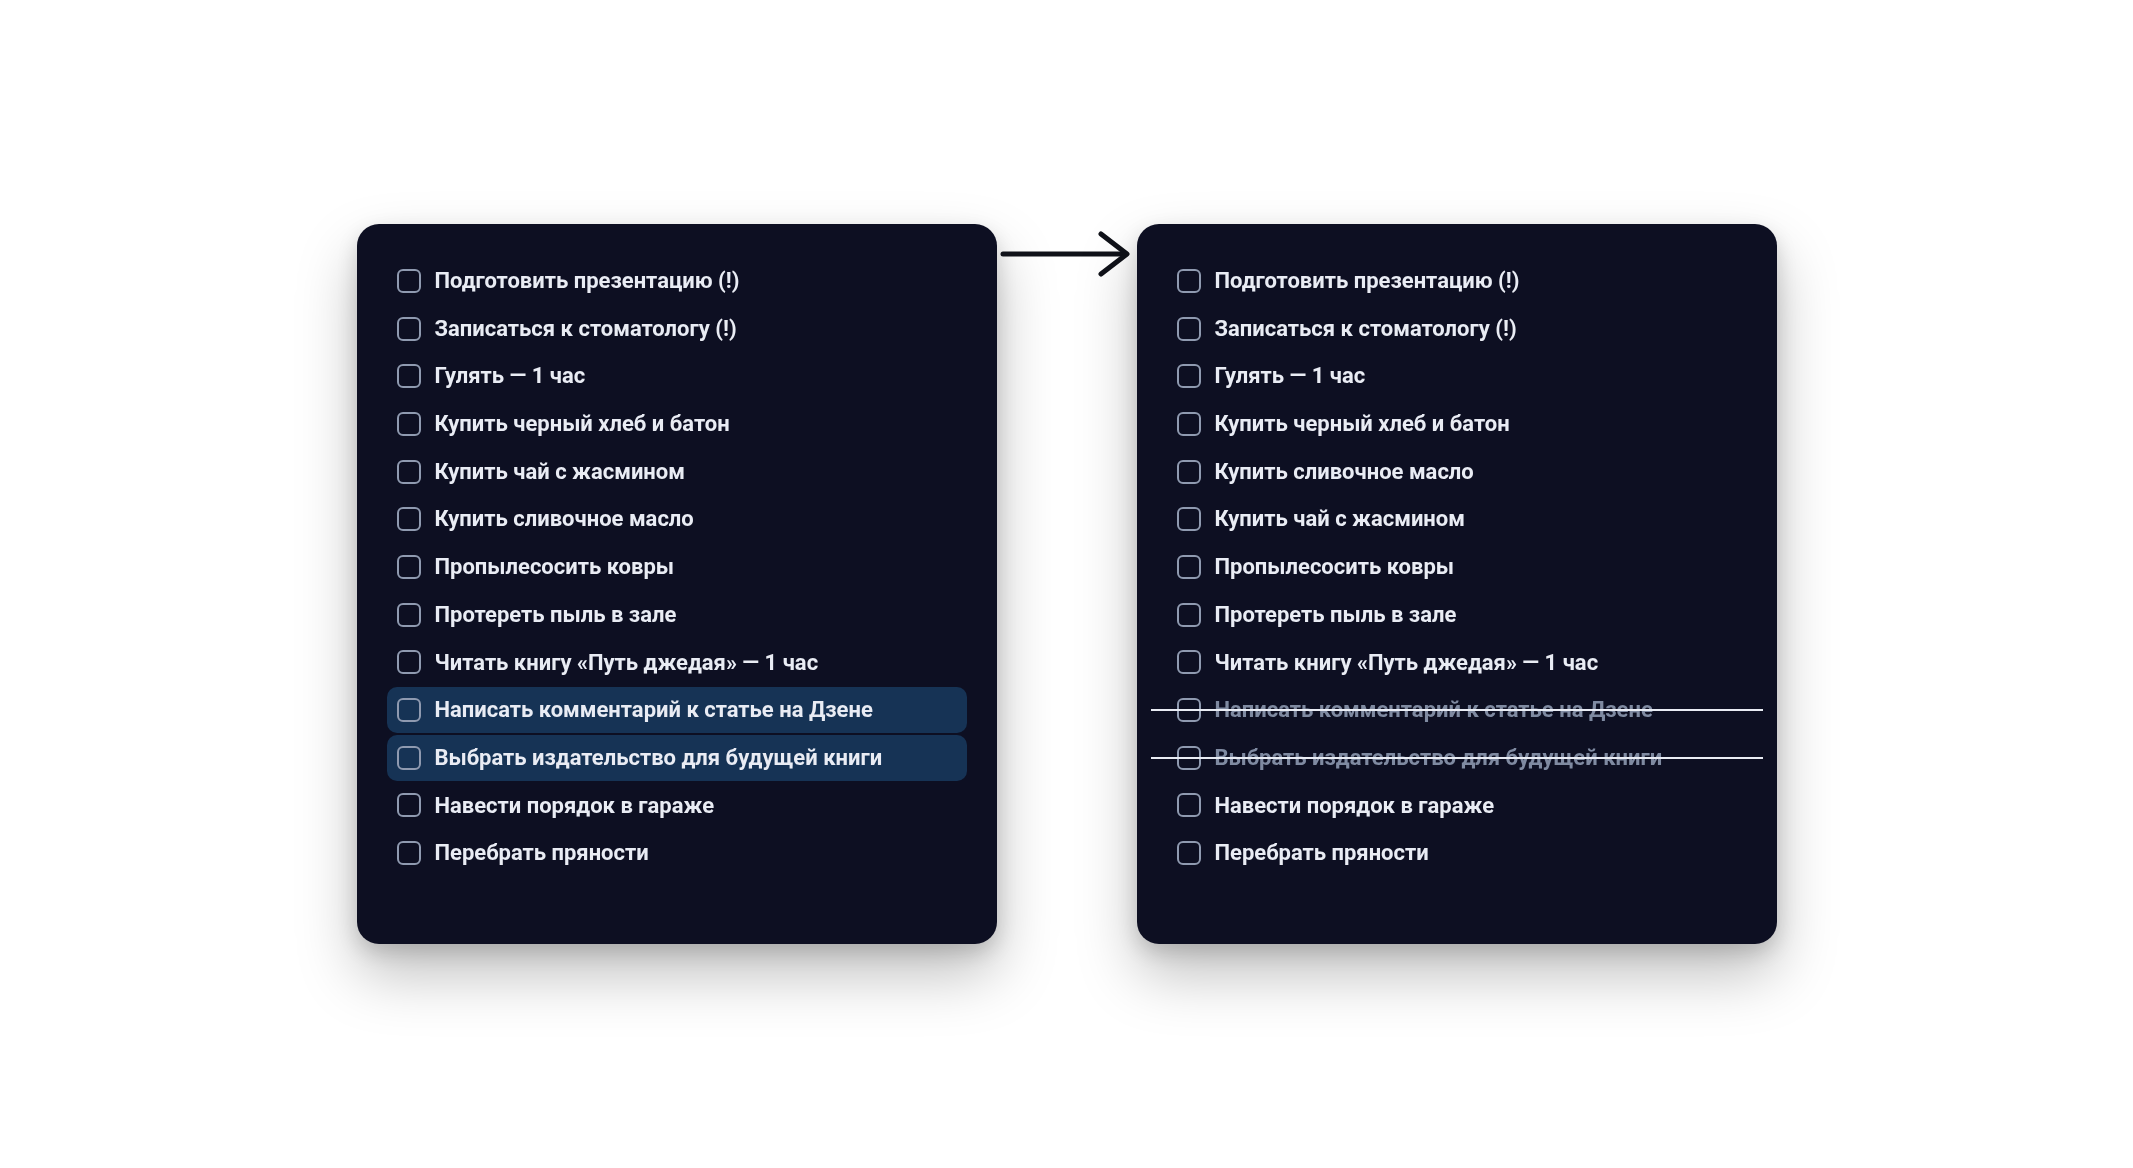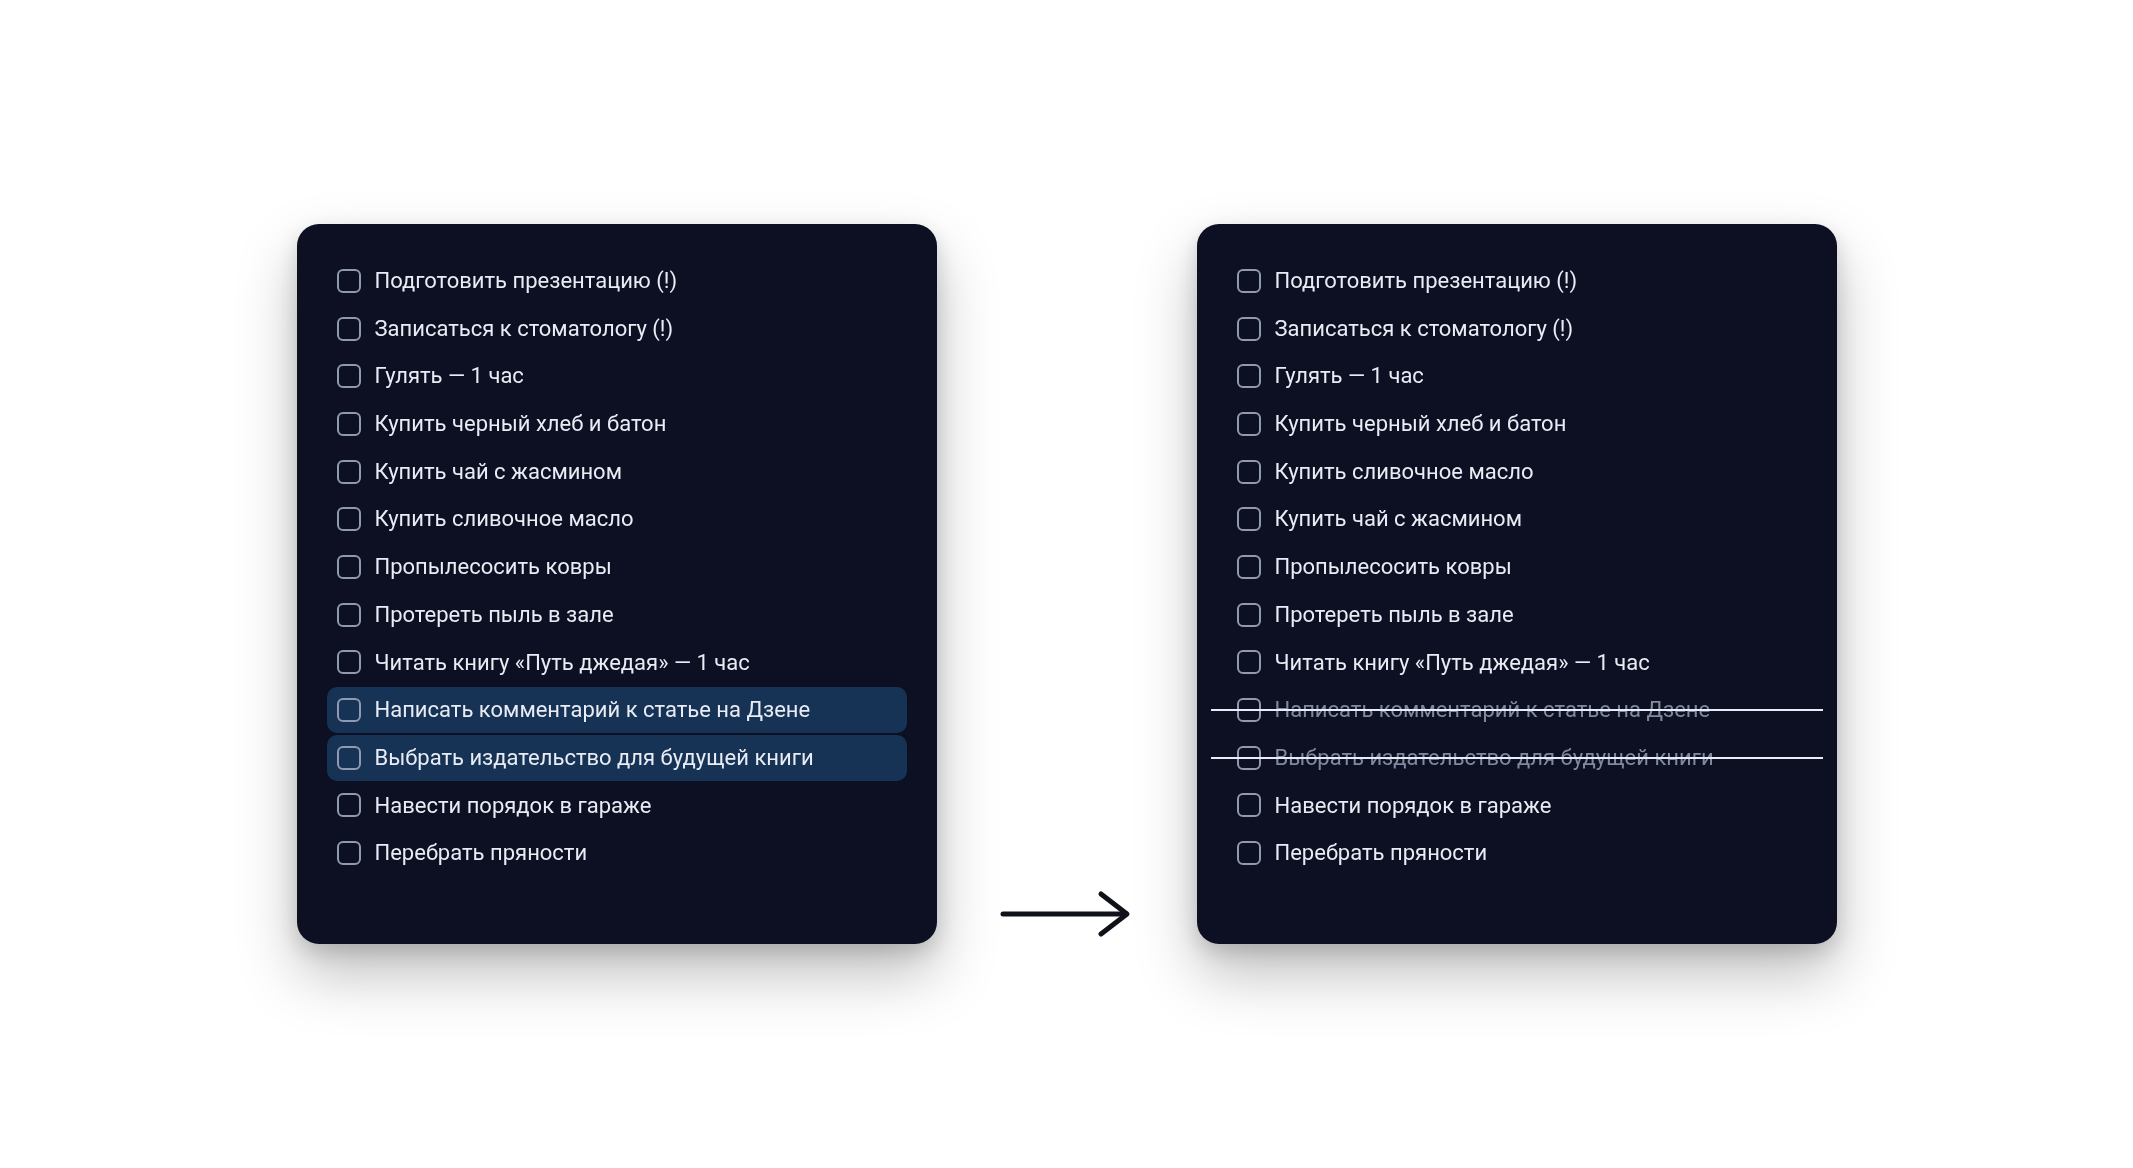--- a/index.html
+++ b/index.html
@@ -7,22 +7,22 @@
       background: #ffffff;
       font-family: -apple-system, BlinkMacSystemFont, "Segoe UI", Roboto, Helvetica, Arial, sans-serif;
       display: flex;
       align-items: center;
       justify-content: center;
       min-height: 100vh;
       padding: 40px;
     }
     .stage {
       display: flex;
-      align-items: flex-end;
-      gap: 60px;
+      align-items: flex-start;
+      font-weight: bold;
     }
     .panel {
       background: #0d0f22;
       border-radius: 22px;
       padding: 34px 30px 44px 30px;
       width: 640px;
       min-height: 720px;
       box-shadow: 0 30px 60px rgba(0,0,0,0.25), 0 8px 20px rgba(0,0,0,0.15);
     }
     .list { display: flex; flex-direction: column; gap: 2px; }

